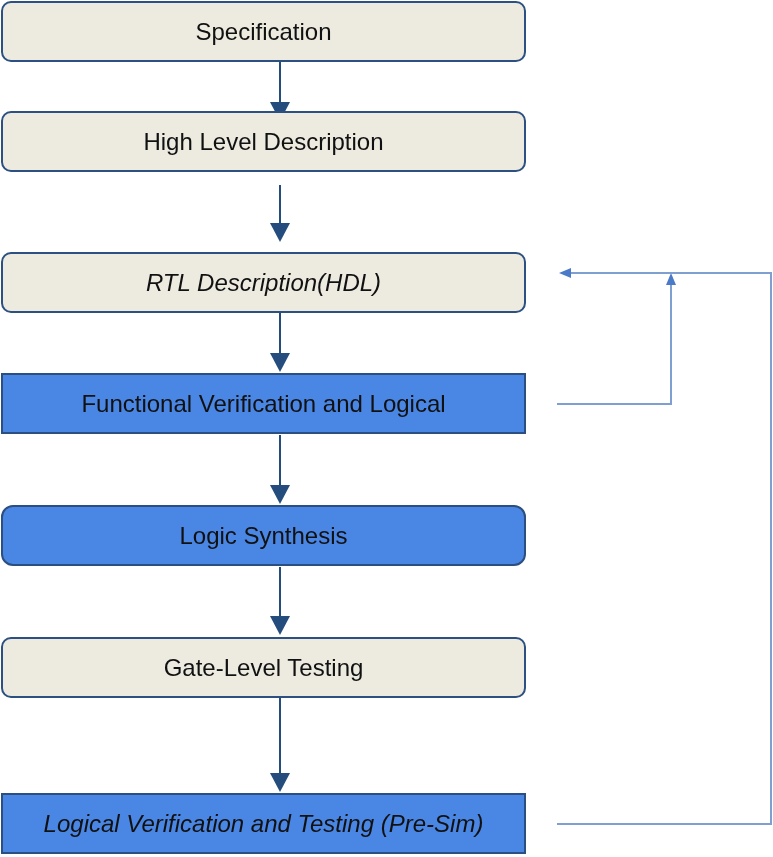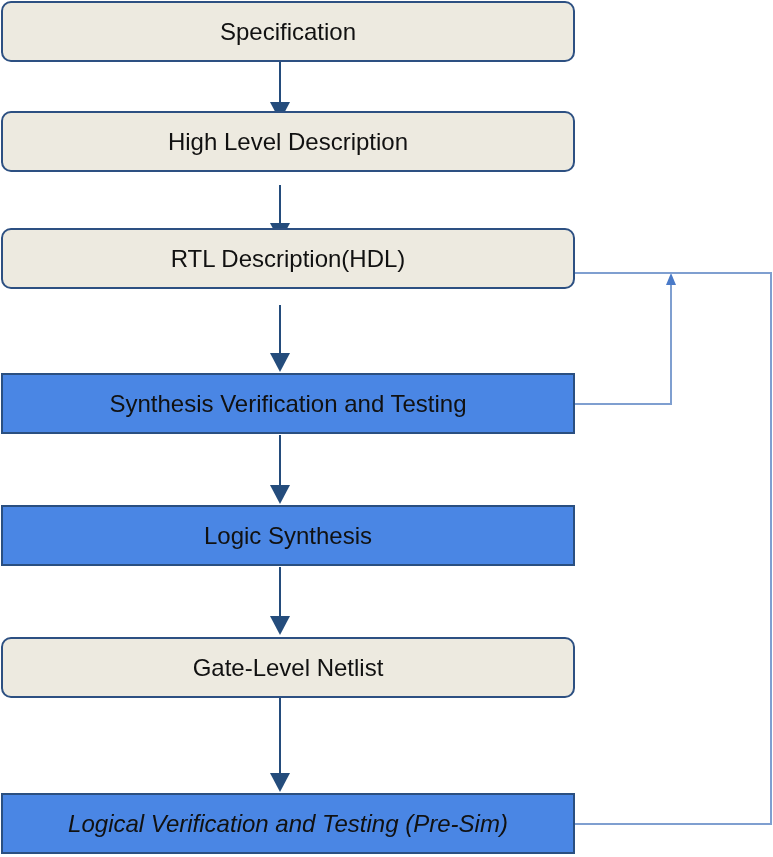--- a/index.html
+++ b/index.html
@@ -1,18 +1,18 @@
 <!DOCTYPE html>
 <html><head>
   <meta charset="utf-8">
   <style>
     html, body { margin: 0; padding: 0; background: #ffffff; }
     body { width: 773px; height: 857px; position: relative; overflow: hidden;
            font-family: "Liberation Sans", sans-serif; }
-    .box { position: absolute; left: 1px; width: 574px; height: 61px;
+    .box { position: absolute; left: 1px; width: 525px; height: 61px;
            box-sizing: border-box; display: flex; align-items: center; justify-content: center;
            font-size: 24px; color: #111111; }
     .box.beige { background: #edeae0; border: 2px solid #2d5082; border-radius: 10px; }
     .box.blue { background: #4a86e4; border: 2px solid #2a4f80; border-radius: 0; }
     svg.links { position: absolute; left: 0; top: 0; }
   </style>
 </head>
 <body>
 
 <svg class="links" width="773" height="857">
@@ -50,27 +50,27 @@
     <polygon points="571,268 571,278 559,273" fill="#4a7ac8"></polygon>
   </g>
 </svg>
 
 <div class="box beige" style="top:1px;">
   <span>Specification</span>
 </div>
 <div class="box beige" style="top:111px;">
   <span>High Level Description</span>
 </div>
-<div class="box beige" style="top:228px;">
+<div class="box beige" style="top:252px;font-style:italic;">
   <span>RTL Description(HDL)</span>
 </div>
 <div class="box blue" style="top:373px;">
-  <span>Synthesis Verification and Testing</span>
+  <span>Functional Verification and Logical</span>
 </div>
-<div class="box blue" style="top:505px;">
+<div class="box blue" style="top:505px;border-radius:12px;">
   <span>Logic Synthesis</span>
 </div>
 <div class="box beige" style="top:637px;">
-  <span>Gate-Level Netlist</span>
+  <span>Gate-Level Testing</span>
 </div>
 <div class="box blue" style="top:793px;font-style:italic;">
   <span>Logical Verification and Testing (Pre-Sim)</span>
 </div>
 
 </body></html>

